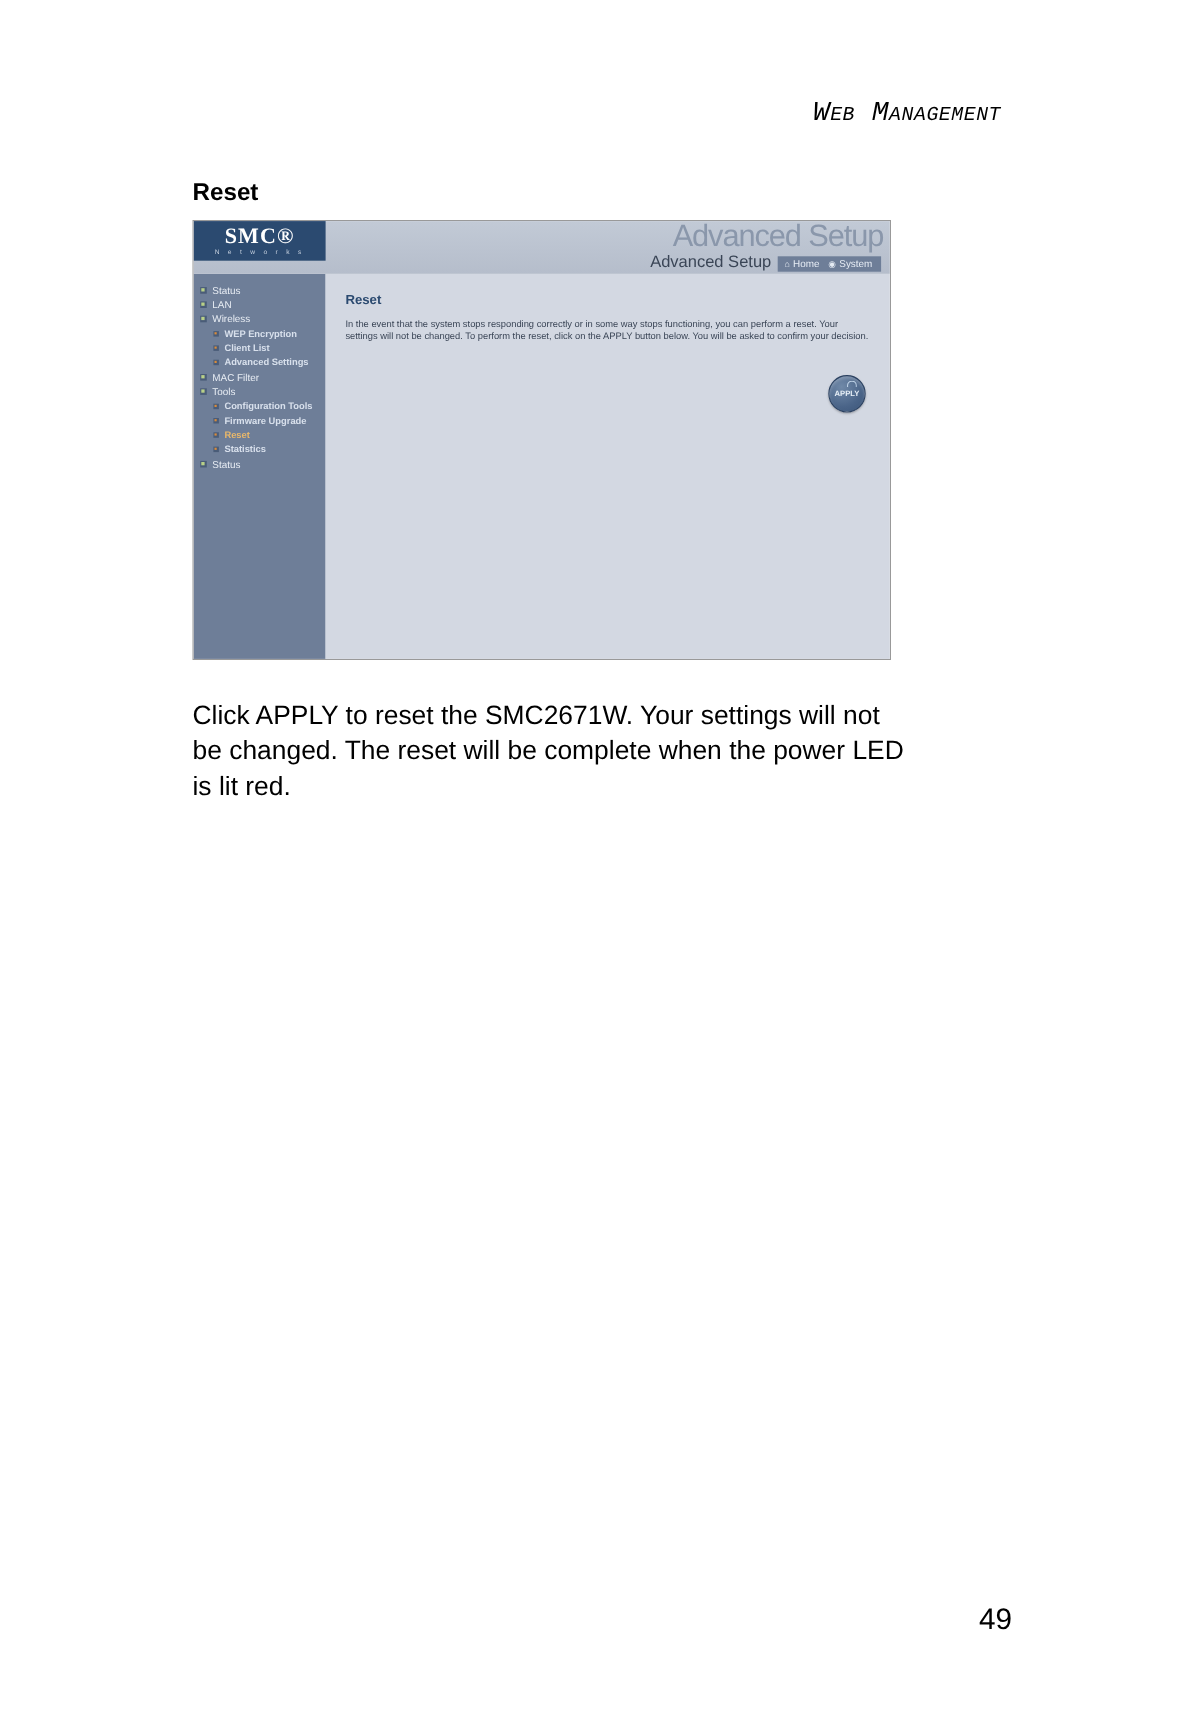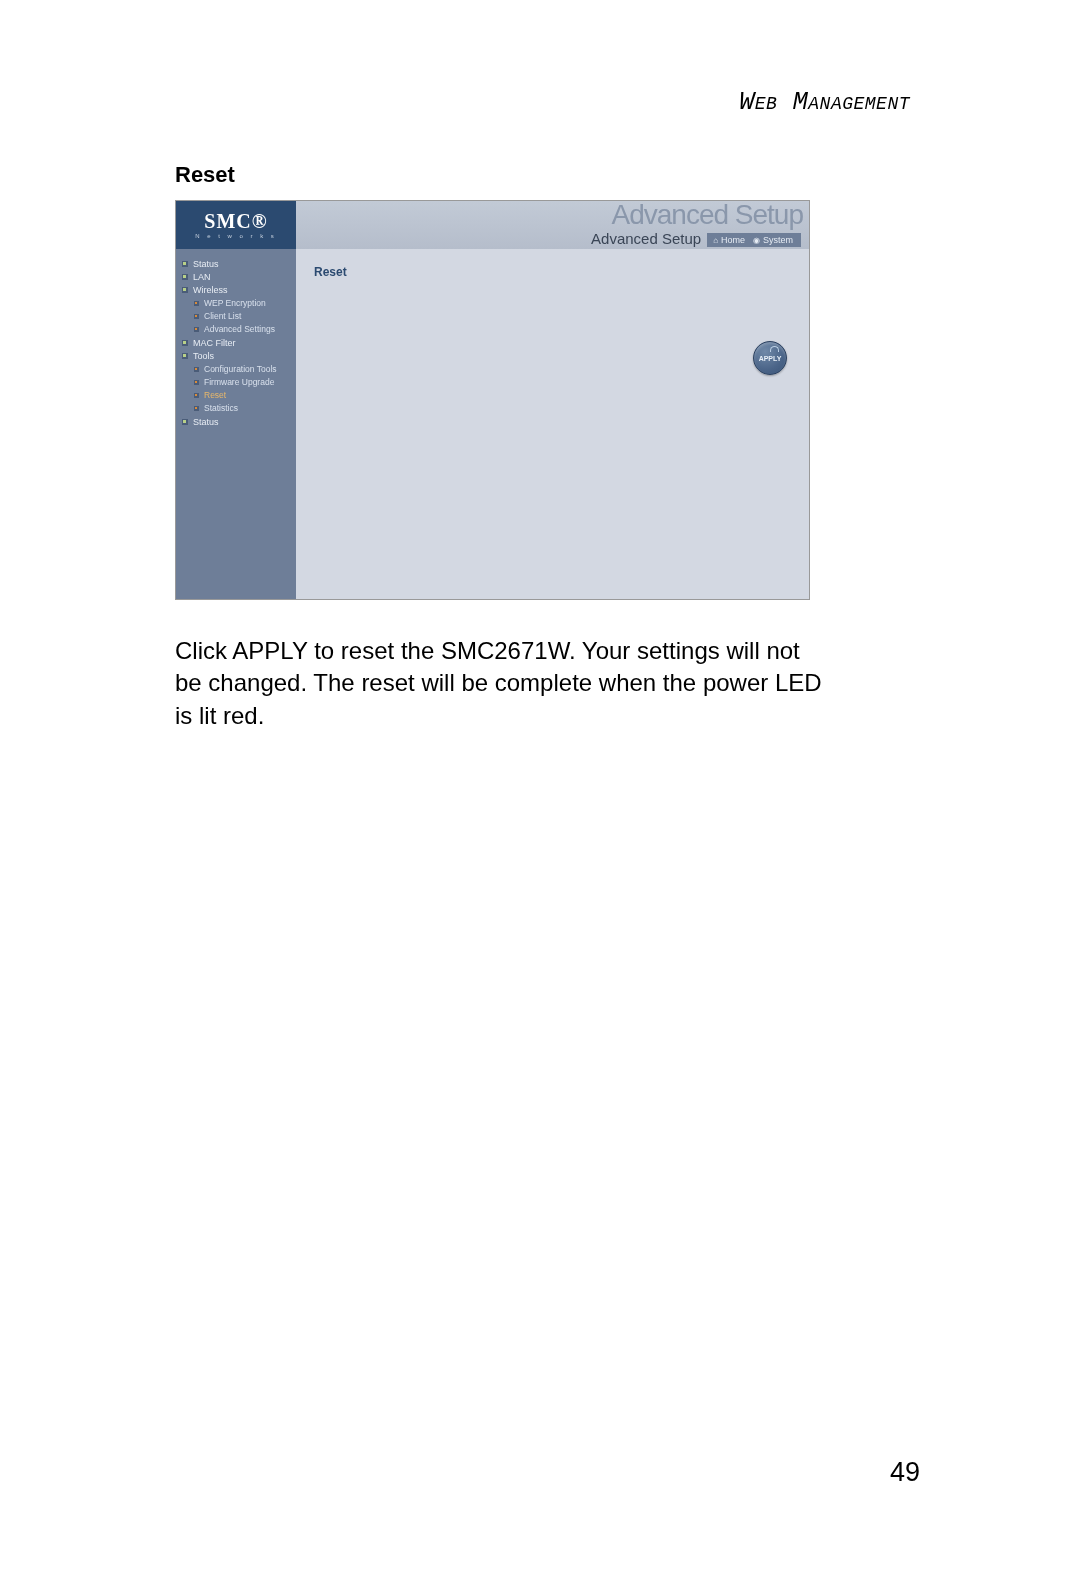--- a/index.html
+++ b/index.html
@@ -41,21 +41,21 @@
       overflow: hidden;
     }
     .ss-header {
       height: 48px;
       display: flex;
       background: linear-gradient(to bottom, #c2cad6 0%, #b5bdcb 100%);
       position: relative;
     }
     .ss-logo-box {
       width: 120px;
-      height: 48px;
+      height: 36px;
       background: #2b4a70;
       display: flex;
       flex-direction: column;
       align-items: center;
       justify-content: center;
       color: #fff;
     }
     .ss-logo-main {
       font-family: 'Times New Roman', serif;
       font-weight: bold;
@@ -144,20 +144,21 @@
       height: 3px;
       background: #b8d088;
       top: 1px;
       left: 1px;
     }
     .nav-sub {
       list-style: none;
       padding-left: 12px;
       margin-top: 1px;
       margin-bottom: 4px;
+      font-weight: bold;
     }
     .nav-sub > li {
       display: flex;
       align-items: center;
       gap: 5px;
       margin-bottom: 3px;
       color: #d8e0ec;
       font-size: 8.5px;
       cursor: pointer;
     }
@@ -331,20 +332,21 @@
         </ul>
         <li class="top-item">
           <span class="nav-bullet-top"></span>
           <span>Status</span>
         </li>
       </ul>
     </div>
 
     <div class="ss-content">
       <div class="content-title">Reset</div>
+      <div class="content-text">In the event that the system stops responding correctly or in some way stops functioning, you can perform a reset. Your settings will not be changed. To perform the reset, click on the APPLY button below. You will be asked to confirm your decision.</div>
       <div class="apply-btn">
         <span>APPLY</span>
       </div>
     </div>
   </div>
 </div>
 
 <div class="body-text">Click APPLY to reset the SMC2671W. Your settings will not be changed. The reset will be complete when the power LED is lit red.</div>
 
 <div class="page-number">49</div>

